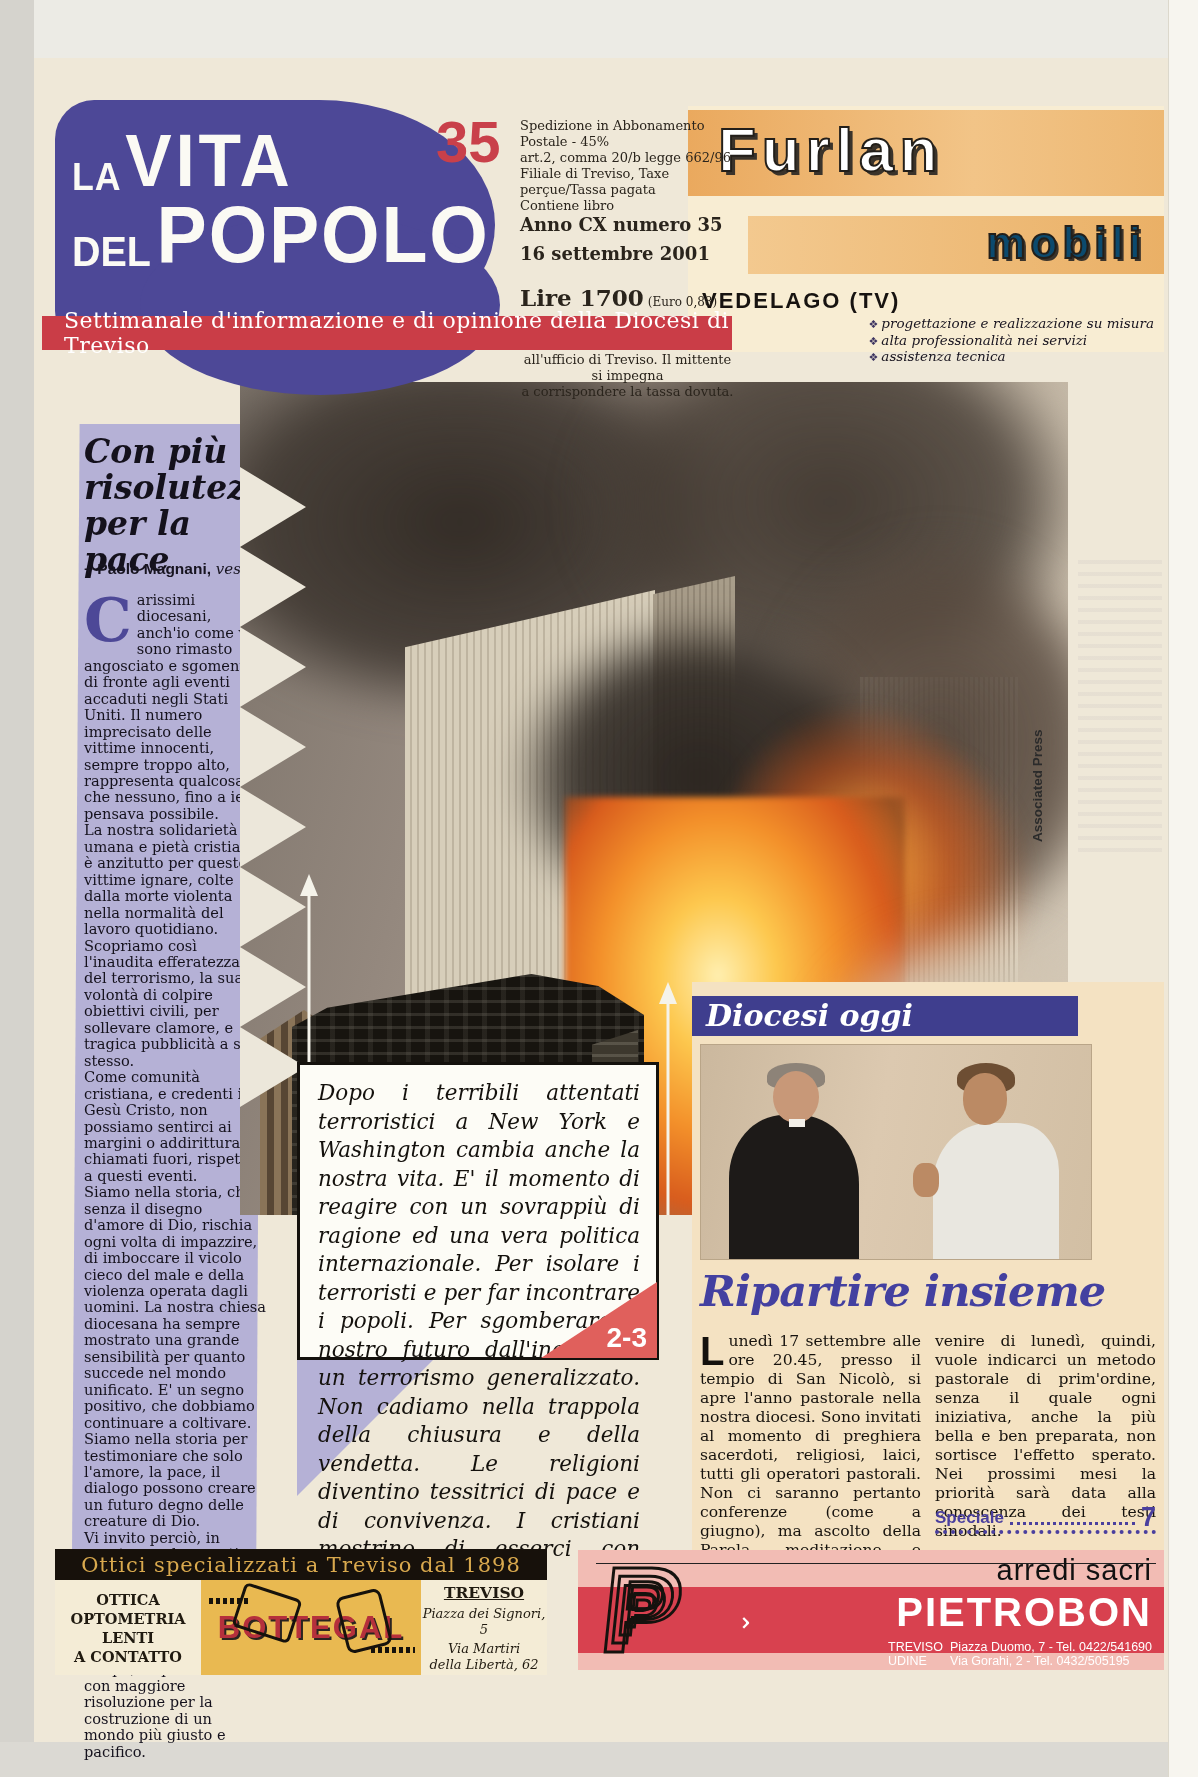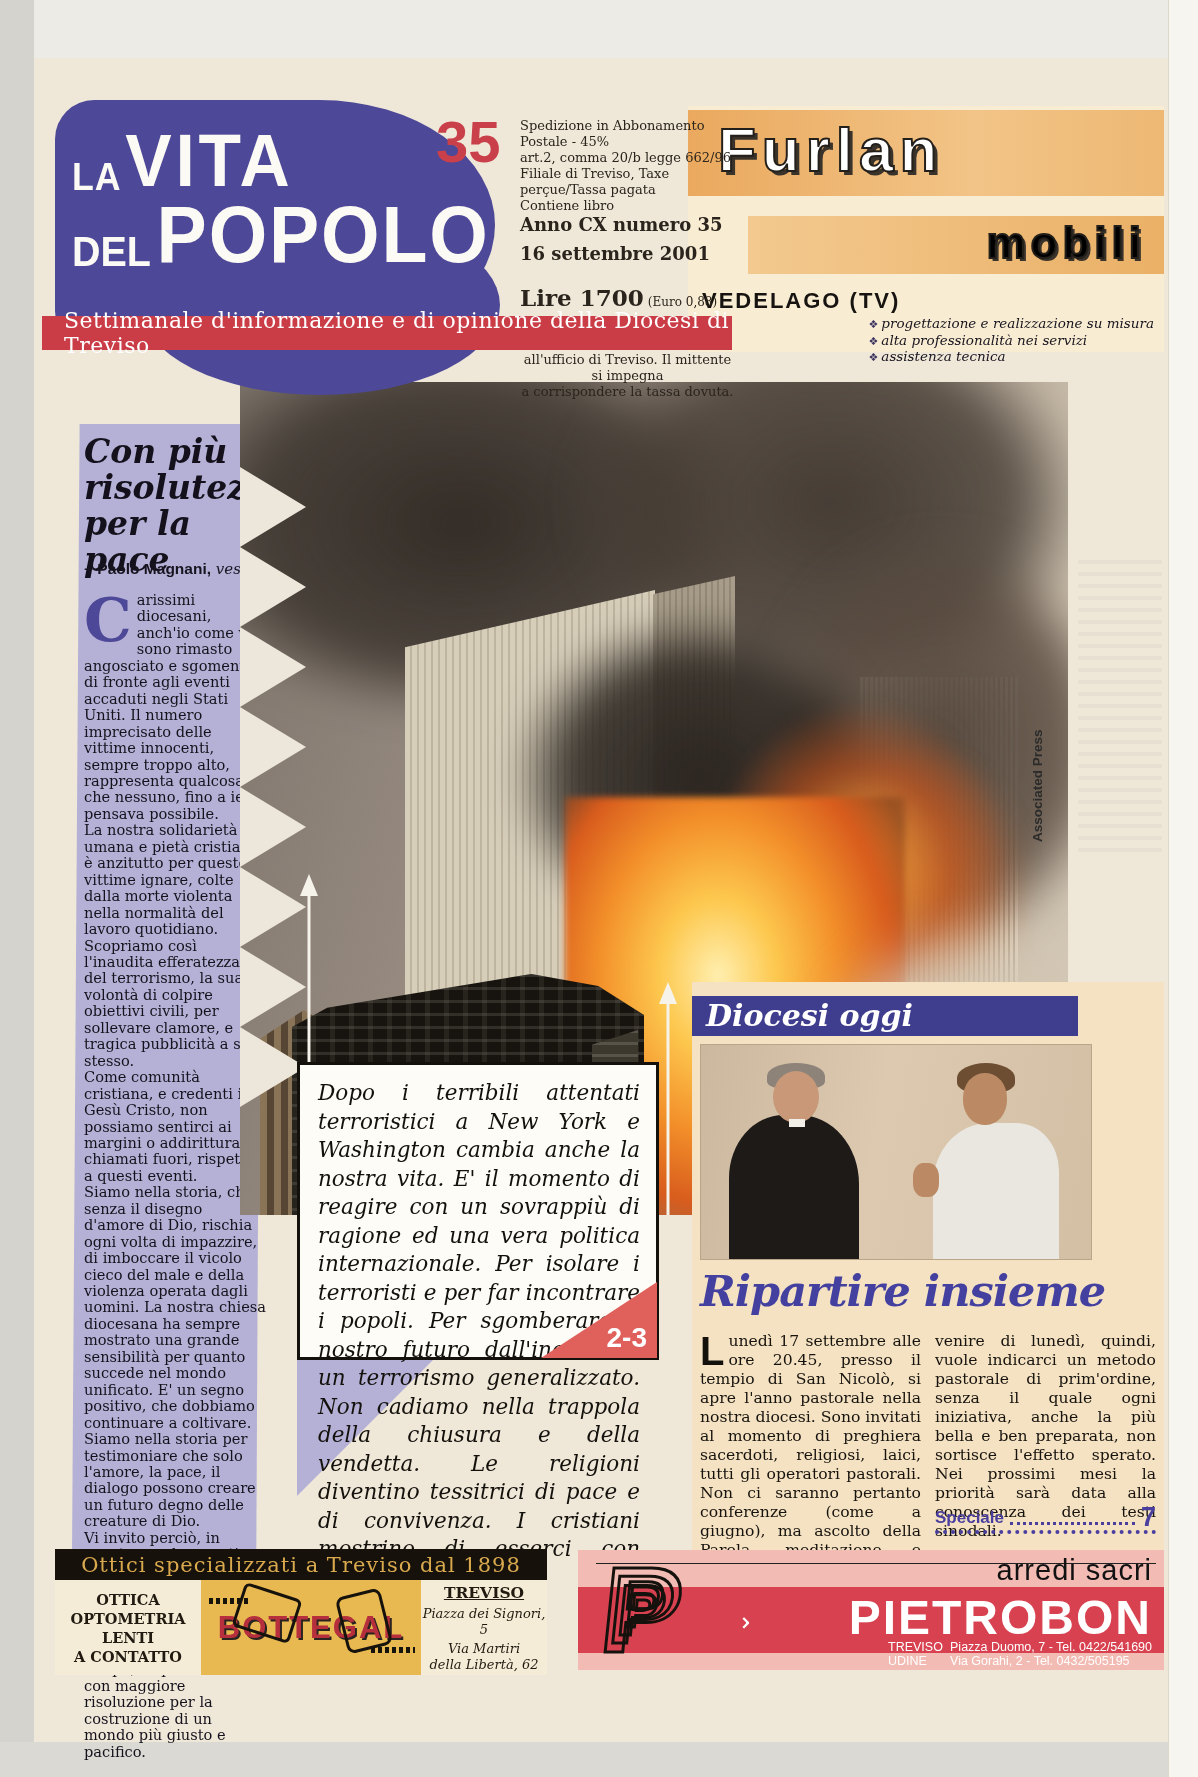--- a/index.html
+++ b/index.html
@@ -29,21 +29,21 @@
   .price{font-weight:bold;font-size:23px;}
   .price-euro{font-size:12px;}
   .notice{margin-top:10px;font-size:13px;line-height:16px;text-align:center;}
   .banner{left:42px;top:316px;width:690px;height:34px;background:#ca3d47;color:#fff;font-size:22px;z-index:5;display:flex;align-items:center;padding-left:22px;box-sizing:border-box;letter-spacing:.5px;}
 
   
   .furlan{left:688px;top:106px;width:476px;height:246px;background:#f8edd3;z-index:2;}
   .fur-band1{position:absolute;left:0;top:4px;width:100%;height:86px;background:linear-gradient(90deg,#eaa95e,#f2c487 60%,#edb873);}
   .fur-band2{position:absolute;left:60px;top:110px;width:416px;height:58px;background:linear-gradient(90deg,#f3c98f,#eab066);}
   .fur-name{position:absolute;left:30px;top:8px;font-family:"Liberation Sans",sans-serif;font-weight:bold;font-size:62px;color:#fff;-webkit-text-stroke:2px #231f1a;text-shadow:4px 4px 0 #3a332b;letter-spacing:6px;}
-  .fur-sub{position:absolute;right:18px;top:112px;font-family:"Liberation Sans",sans-serif;font-weight:bold;font-size:44px;color:#000000;-webkit-text-stroke:2px #231f1a;text-shadow:3px 3px 0 #3a332b;letter-spacing:5px;}
+  .fur-sub{position:absolute;right:18px;top:112px;font-family:"Liberation Sans",sans-serif;font-weight:bold;font-size:44px;color:#0c4a6e;-webkit-text-stroke:2px #231f1a;text-shadow:3px 3px 0 #3a332b;letter-spacing:5px;}
   .fur-city{position:absolute;left:14px;top:182px;font-family:"Liberation Sans",sans-serif;font-weight:bold;font-size:22px;color:#171310;letter-spacing:2px;}
   .fur-bullets{position:absolute;right:10px;top:210px;text-align:left;font-style:italic;font-size:13.5px;line-height:15.5px;color:#18141f;}
   .fur-bullets .dia{color:#3c3360;font-style:normal;font-size:11px;margin-right:3px;}
 
   
   .lav-col{left:72px;top:424px;width:190px;height:1130px;background:#b5b1d6;clip-path:polygon(4% 0,100% 0,97% 100%,0 100%);z-index:1;}
   .lav-wedge{left:297px;top:1356px;width:140px;height:140px;background:#b5b1d6;clip-path:polygon(0 0,100% 0,0 100%);z-index:4;}
   .edit-title{left:84px;top:434px;width:200px;font-weight:bold;font-style:italic;font-size:33px;line-height:36px;color:#14111c;z-index:2;}
   .edit-byline{left:84px;top:560px;z-index:2;font-size:15px;color:#171420;}
   .edit-byline b{font-family:"Liberation Sans",sans-serif;font-size:15.5px;}
@@ -114,21 +114,21 @@
   .squig{position:absolute;left:8px;top:18px;width:40px;height:6px;background:repeating-linear-gradient(90deg,#16120c 0 4px,transparent 4px 7px);}
   .squig2{position:absolute;right:6px;bottom:22px;width:44px;height:6px;background:repeating-linear-gradient(90deg,#16120c 0 4px,transparent 4px 7px);}
   .ott-cell3{width:126px;background:#f4ecd6;display:flex;flex-direction:column;justify-content:center;text-align:center;color:#201a10;}
   .ott-trev{font-weight:bold;font-size:15.5px;text-decoration:underline;margin-bottom:4px;}
   .ott-addr{font-style:italic;font-size:13px;line-height:15.5px;}
 
   .pietrobon{left:578px;top:1550px;width:586px;height:120px;background:#f2bcb4;z-index:6;}
   .pb-topline{position:absolute;left:18px;top:13px;width:560px;border-top:1.5px solid #222;}
   .pb-red{position:absolute;left:0;top:37px;width:100%;height:66px;background:#d8414f;}
   .pb-arredi{position:absolute;right:12px;top:4px;font-family:"Liberation Sans",sans-serif;font-size:29px;color:#111;letter-spacing:1px;}
-  .pb-name{position:absolute;right:12px;top:40px;font-family:"Liberation Sans",sans-serif;font-weight:bold;font-size:48px;letter-spacing:2px;color:#fff;}
+  .pb-name{position:absolute;right:12px;top:40px;font-family:"Liberation Sans",sans-serif;font-weight:bold;font-size:40px;letter-spacing:2px;color:#fff;}
   .pb-addr{position:absolute;right:12px;top:90px;text-align:left;font-family:"Liberation Sans",sans-serif;font-size:12.5px;line-height:14px;color:#fff;}
   .pb-addr .row{display:flex;}
   .pb-addr .city{width:62px;}
   .pb-chev{position:absolute;left:150px;top:58px;color:#fff;font-size:26px;transform:rotate(90deg);}
   .pb-logo{position:absolute;left:14px;top:-2px;width:100px;height:124px;}
   .pb-logo span{position:absolute;left:50%;top:50%;transform:translate(-50%,-50%) skewX(-6deg);font-family:"Liberation Sans",sans-serif;font-weight:bold;color:transparent;-webkit-text-stroke:3px #15120e;}
   .p1{font-size:122px;} .p2{font-size:97px;} .p3{font-size:72px;} .p4{font-size:47px;}
 </style>
 </head>
 <body>

